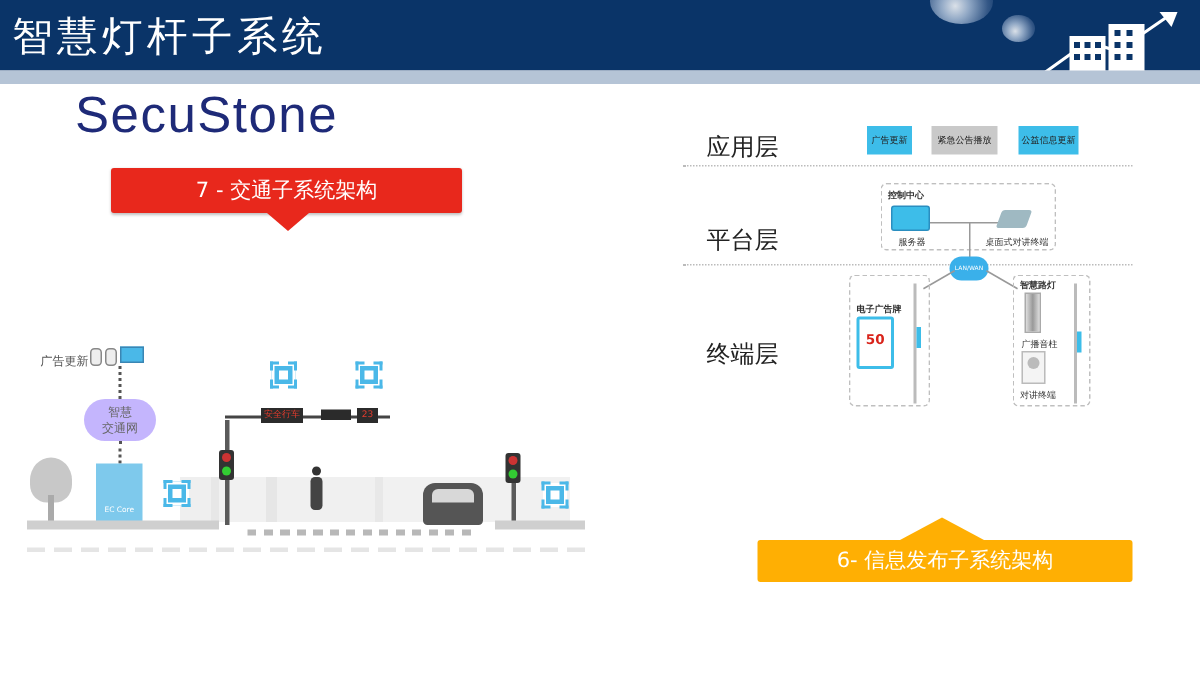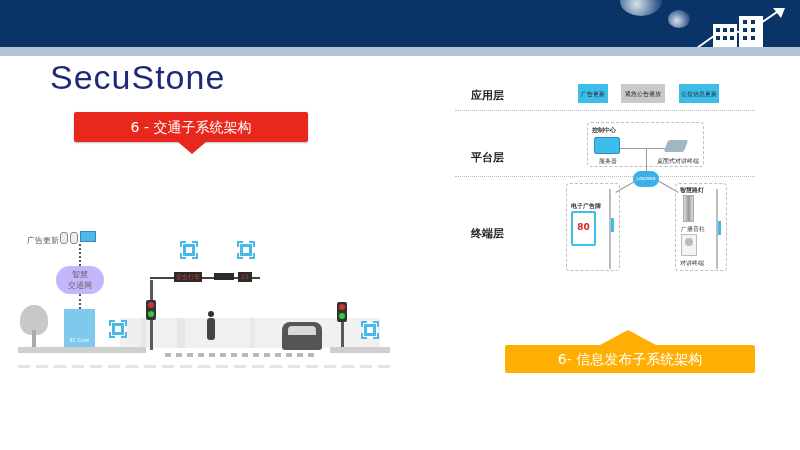--- a/index.html
+++ b/index.html
@@ -9,21 +9,21 @@
   .header-strip { position:absolute; left:0; top:47px; width:800px; height:9px; background:#b5c4d6; }
   .title { position:absolute; left:8px; top:6px; font-size:27px; color:#ffffff; letter-spacing:3px; font-weight:normal; }
   .bubble { position:absolute; border-radius:50%;
             background:radial-gradient(circle at 40% 60%, #ffffff 0%, #a9bdd6 30%, #3c5e8c 70%, #0a3468 100%); opacity:.85; }
   .logo { position:absolute; left:50px; top:58px; font-size:34px; color:#1e2a78; letter-spacing:1px; font-family:"Liberation Sans",sans-serif; }
   .banner-red { position:absolute; left:74px; top:112px; width:234px; height:30px; background:#e8281c;
                 color:#fff; font-size:14px; text-align:center; line-height:30px; border-radius:2px;
                 box-shadow:0 1px 2px rgba(0,0,0,.25); }
   .banner-red:after { content:""; position:absolute; left:104px; top:30px; border-left:14px solid transparent;
                       border-right:14px solid transparent; border-top:12px solid #e8281c; }
-  .banner-yellow { position:absolute; left:505px; top:345px; width:250px; height:28px; background:#ffaf03;
+  .banner-yellow { position:absolute; left:505px; top:360px; width:250px; height:28px; background:#ffaf03;
                    color:#fff; font-size:14px; text-align:center; line-height:28px; border-radius:2px; }
   .banner-yellow:before { content:""; position:absolute; left:95px; top:-15px; border-left:28px solid transparent;
                           border-right:28px solid transparent; border-bottom:15px solid #ffaf03; }
   
   .ground { position:absolute; left:18px; top:347px; width:128px; height:6px; background:#cfcfcf; }
   .ground2 { position:absolute; left:330px; top:347px; width:60px; height:6px; background:#cfcfcf; }
   .zebra { position:absolute; left:165px; top:353px; width:150px; height:4px;
            background:repeating-linear-gradient(90deg,#b8b8b8 0 6px,transparent 6px 11px); }
   .road-dash { position:absolute; left:18px; top:365px; width:372px; height:3px;
                background:repeating-linear-gradient(90deg,#e5e5e5 0 12px,transparent 12px 18px); }
@@ -43,33 +43,34 @@
   .car:before { content:""; position:absolute; left:6px; top:4px; width:28px; height:9px; background:#d8d8d8; border-radius:4px 4px 0 0; }
   .person { position:absolute; left:207px; top:318px; width:8px; height:22px; background:#444; border-radius:3px; }
   .person:before { content:""; position:absolute; left:1px; top:-7px; width:6px; height:6px; background:#333; border-radius:50%; }
   .tree { position:absolute; left:20px; top:305px; width:28px; height:30px; background:#c8c8c8; border-radius:50% 50% 40% 40%; }
   .trunk { position:absolute; left:32px; top:330px; width:4px; height:18px; background:#aaa; }
   .cmd-label { position:absolute; left:27px; top:235px; font-size:8px; color:#555; }
   .server { position:absolute; top:232px; width:8px; height:12px; border:1px solid #888; border-radius:3px; background:#eee; }
   .screen { position:absolute; left:80px; top:231px; width:16px; height:11px; background:#4ab8e8; border:1px solid #3a86b4; }
   .vdots { position:absolute; width:0; border-left:2px dotted #555; }
   
-  .layer-label { position:absolute; font-size:11px; color:#222; font-weight:bold; }
+  .layer-label { position:absolute; font-size:16px; color:#222; font-weight:normal; }
   .sep { position:absolute; left:455px; width:300px; border-top:1px dotted #bbb; }
   .app-btn { position:absolute; top:84px; height:19px; font-size:6px; text-align:center; line-height:19px; color:#222; }
   .dash-box { position:absolute; border:1px dashed #bfbfbf; border-radius:4px; }
   .small { position:absolute; font-size:6px; color:#333; }
   .lan { position:absolute; left:633px; top:171px; width:26px; height:16px; background:#3ab0ea; border-radius:8px;
          font-size:4px; color:#fff; text-align:center; line-height:16px; }
   .line { position:absolute; background:#999; }
 </style>
 </head>
 <body>
 
 <div class="header">
+  <div class="title">智慧灯杆子系统</div>
   <div class="bubble" style="left:620px;top:-14px;width:42px;height:30px;"></div>
   <div class="bubble" style="left:668px;top:10px;width:22px;height:18px;"></div>
   <svg style="position:absolute;left:695px;top:6px;" width="92" height="44" viewBox="0 0 92 44">
     <polyline points="2,42 30,22 50,28 82,6" fill="none" stroke="#fff" stroke-width="2"></polyline>
     <polygon points="78,2 90,2 86,12" fill="#fff"></polygon>
     <rect x="18" y="18" width="24" height="26" fill="#fff"></rect>
     <rect x="44" y="10" width="24" height="34" fill="#fff"></rect>
     <g fill="#0a3468">
       <rect x="21" y="22" width="4" height="4"></rect>
         <rect x="28" y="22" width="4" height="4"></rect>
@@ -83,21 +84,21 @@
         <rect x="56" y="22" width="4" height="4"></rect>
       <rect x="48" y="30" width="4" height="4"></rect>
         <rect x="56" y="30" width="4" height="4"></rect>
     </g>
   </svg>
 </div>
 <div class="header-strip"></div>
 
 <div class="logo">SecuStone</div>
 
-<div class="banner-red">6 - 交通子系统架构</div>
+<div class="banner-red">7 - 交通子系统架构</div>
 
 <div>
   <div class="cmd-label">广告更新</div>
   <div class="server" style="left:60px;"></div>
   <div class="server" style="left:70px;"></div>
   <div class="screen"></div>
   <div class="vdots" style="left:79px;top:244px;height:22px;"></div>
   <div class="cloud" style="left:56px;top:266px;width:48px;height:28px;padding-top:3px;">
     <div>智慧</div>
     <div>交通网</div>
@@ -161,21 +162,21 @@
   <div class="small" style="left:657px;top:157px;">桌面式对讲终端</div>
   <div class="line" style="left:646px;top:148px;width:1px;height:24px;"></div>
 
   <div class="lan">LAN/WAN</div>
   <div class="line" style="left:614px;top:186px;width:24px;height:1px;transform:rotate(-30deg);"></div>
   <div class="line" style="left:656px;top:186px;width:24px;height:1px;transform:rotate(30deg);"></div>
 
   <div class="dash-box" style="left:566px;top:183px;width:54px;height:88px;"></div>
   <div class="small" style="left:571px;top:202px;font-weight:bold;">电子广告牌</div>
   <div style="position:absolute;left:571px;top:211px;width:25px;height:35px;background:#fff;border:2px solid #3dbde9;border-radius:2px;">
-    <div style="color:#d9241b;font-size:9px;font-weight:bold;text-align:center;margin-top:9px;">80</div>
+    <div style="color:#d9241b;font-size:9px;font-weight:bold;text-align:center;margin-top:9px;">50</div>
   </div>
   <div class="pole" style="left:609px;top:189px;height:80px;width:2px;background:#bbb;"></div>
   <div style="position:absolute;left:611px;top:218px;width:3px;height:14px;background:#3dbde9;"></div>
 
   <div class="dash-box" style="left:675px;top:183px;width:52px;height:88px;"></div>
   <div class="small" style="left:680px;top:186px;font-weight:bold;">智慧路灯</div>
   <div style="position:absolute;left:683px;top:195px;width:11px;height:27px;background:linear-gradient(90deg,#ddd,#999,#ddd);border:1px solid #aaa;"></div>
   <div class="small" style="left:681px;top:225px;">广播音柱</div>
   <div style="position:absolute;left:681px;top:234px;width:16px;height:22px;background:#f4f4f4;border:1px solid #bbb;">
     <div style="width:8px;height:8px;border-radius:50%;background:#bbb;margin:3px auto;"></div>

